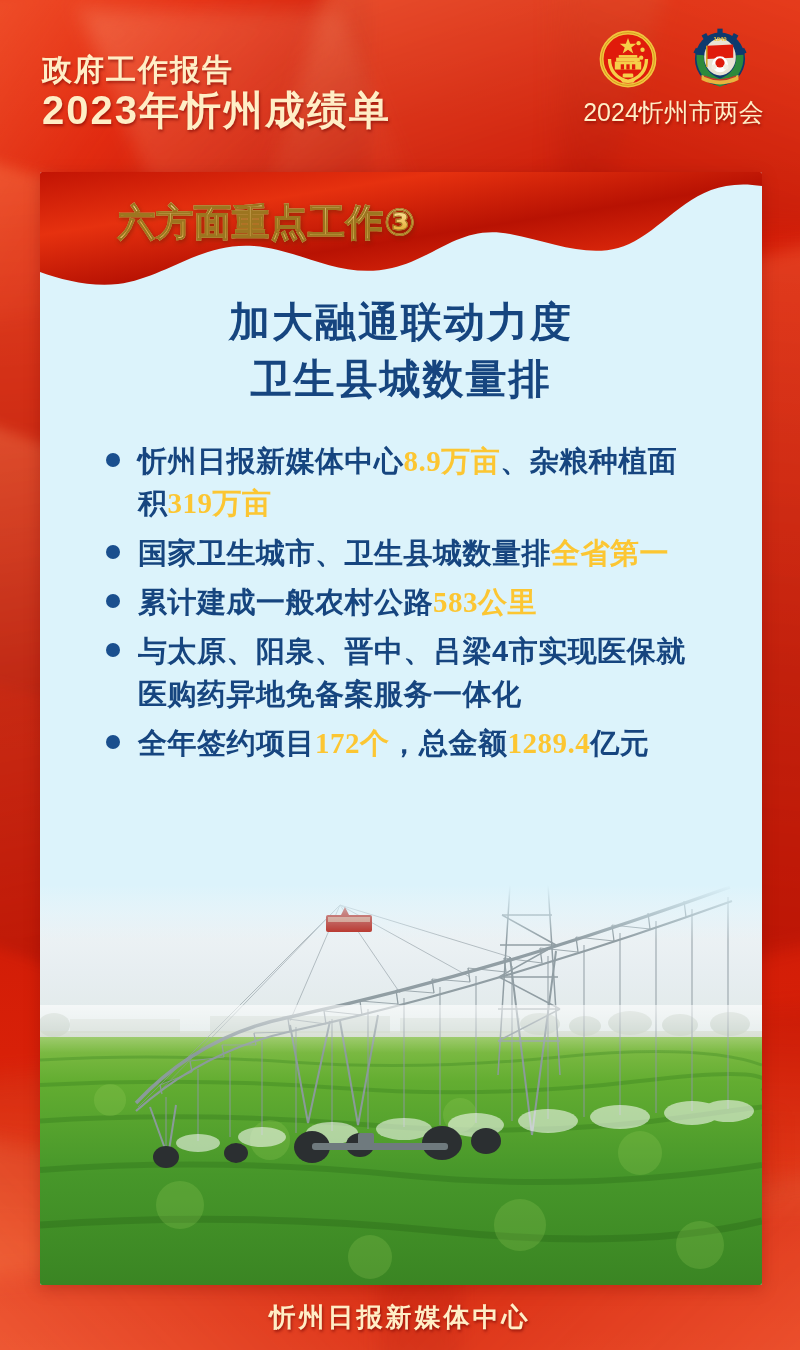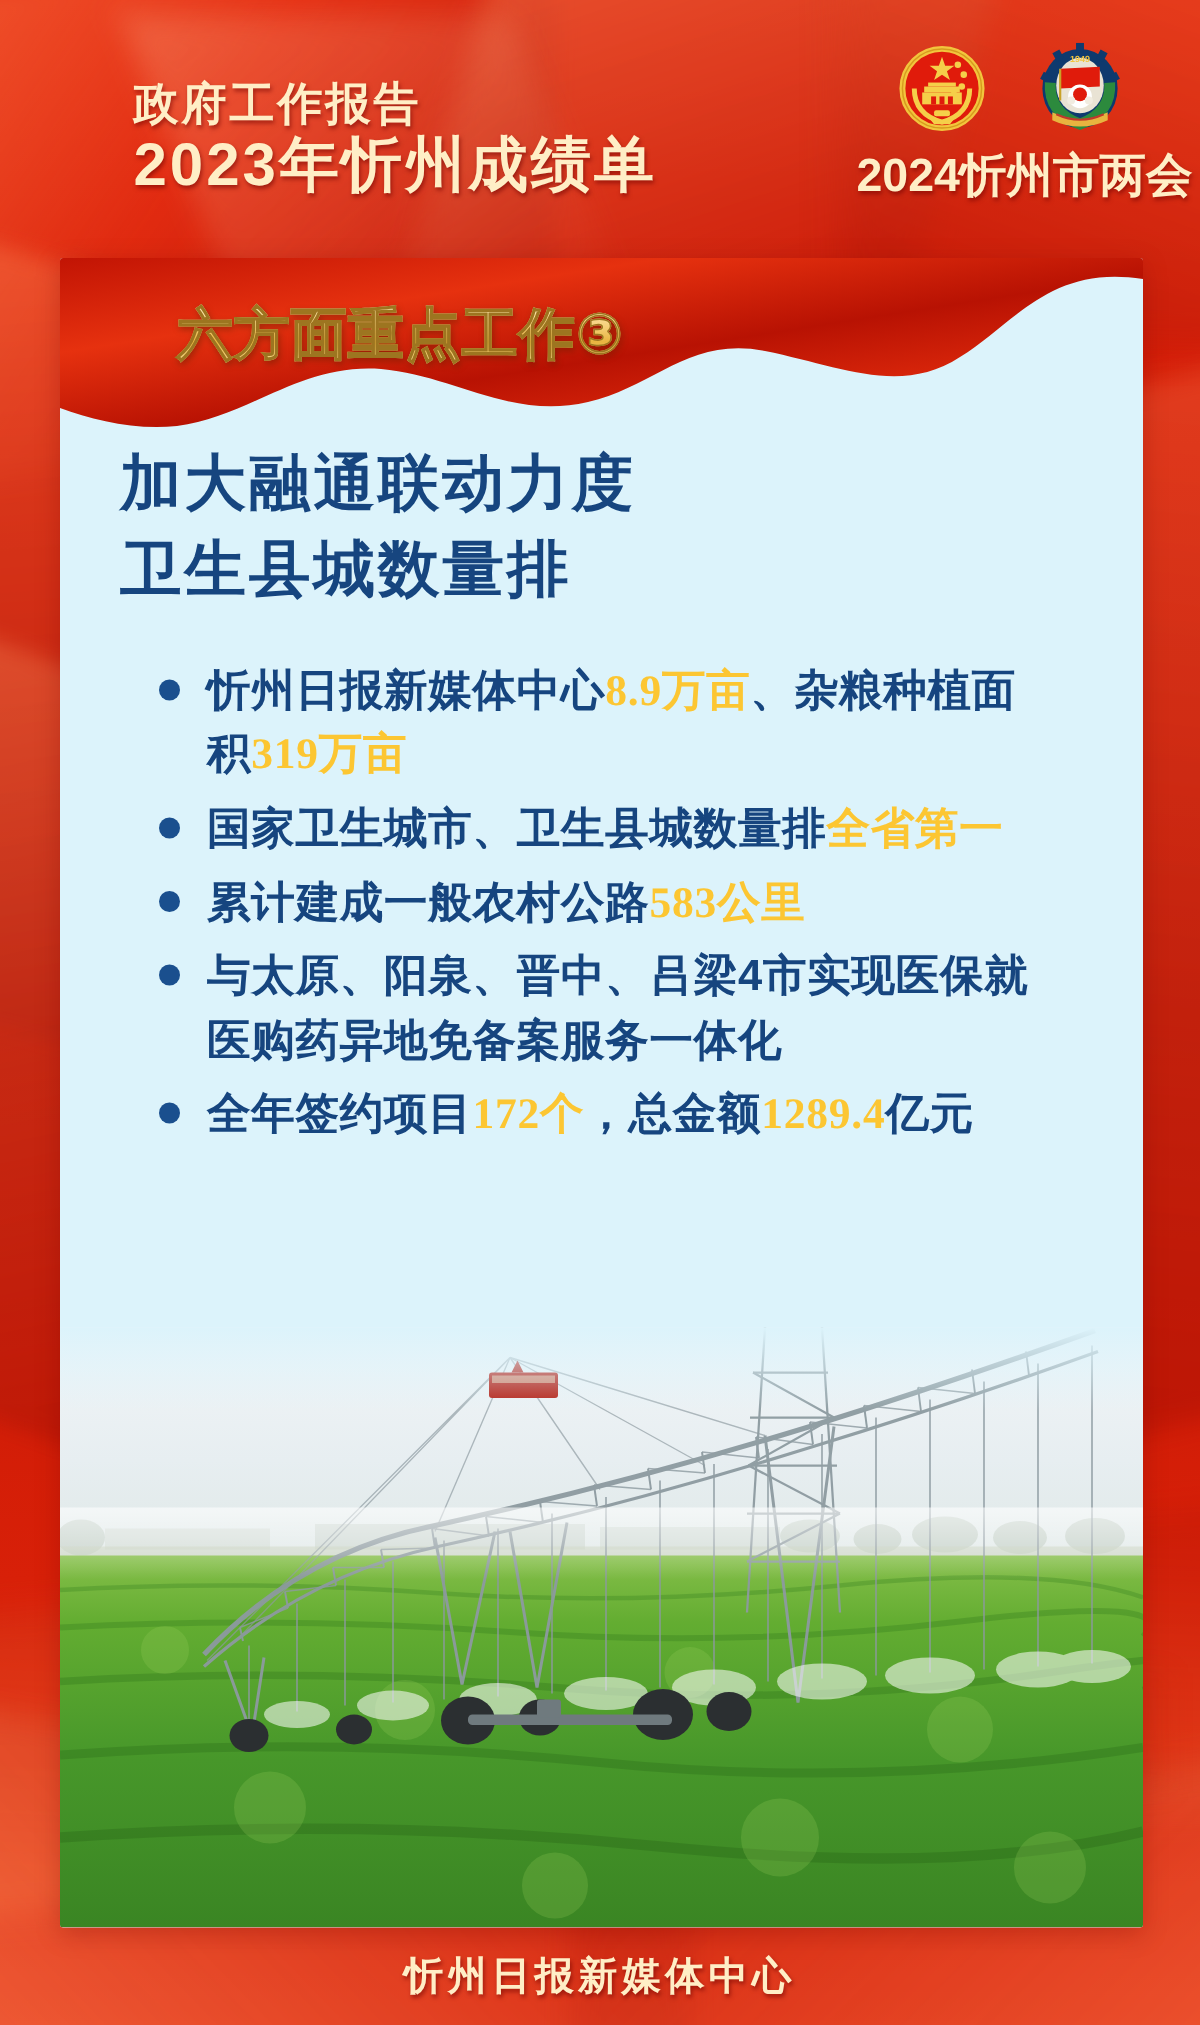--- a/index.html
+++ b/index.html
@@ -49,34 +49,34 @@
        transform:skewY(-9deg); filter:blur(10px); }
   .f10{ left:80px; top:1115px; width:700px; height:80px;
        background:linear-gradient(90deg,rgba(255,190,140,.18),rgba(255,120,60,.30),rgba(180,15,0,.10));
        filter:blur(8px); }
   .f11{ left:120px; top:10px; width:260px; height:200px;
        background:linear-gradient(150deg,rgba(255,190,150,.28),rgba(210,30,10,.10));
        transform:skewX(22deg); filter:blur(10px); }
 
   
   .header{ position:absolute; left:0; top:0; width:800px; height:170px; }
-  .hdr-title{ position:absolute; left:42px; top:52px;margin-left:47px; }
+  .hdr-title{ position:absolute; left:42px; top:52px; }
   .hdr-line{
     color:#ffeec6; font-weight:bold; letter-spacing:2px;
     text-shadow:1px 2px 3px rgba(110,0,0,.55);
     line-height:1.18;
   }
   .hdr-l1{ font-size:30px; }
   .hdr-l2{ font-size:40px; }
 
   .emblems{ position:absolute; right:24px; top:26px; width:205px; text-align:center; }
   .emblem-row{ display:flex; justify-content:center; gap:26px; }
   .emblem{ width:66px; height:66px; }
   .emblem-caption{
-    margin-top:4px; font-size:31px; font-weight:bold; color:#ffeec6;
+    margin-top:4px; font-size:25px; font-weight:normal; color:#ffeec6;
     letter-spacing:0px; text-shadow:1px 2px 3px rgba(110,0,0,.55);
     white-space:nowrap;
   }
 
   
   .card{
     position:absolute; left:40px; top:172px; width:722px; height:1113px;
     background:#dcf3fb; border-radius:2px; overflow:hidden;
     box-shadow:0 4px 16px rgba(110,0,0,.28);
   }
@@ -88,21 +88,21 @@
     background:linear-gradient(180deg,#fff3cf 0%,#f6d17c 38%,#e8b43f 60%,#fbe9b8 100%);
     -webkit-background-clip:text; background-clip:text; color:transparent;
     -webkit-text-stroke:1px #9d7520;
     filter:drop-shadow(1px 2px 2px rgba(90,30,0,.45));
     white-space:nowrap;
   }
 
   
   .main-title{
     position:absolute; left:40px; top:122px; width:642px;
-    text-align:left; color:#16457f; font-weight:bold;
+    text-align:center; color:#16457f; font-weight:bold;
     font-size:41px; line-height:1.38; letter-spacing:2px;
   }
   .bullets{ position:absolute; left:62px; top:268px; width:600px; }
   .bullet{
     position:relative; padding-left:36px; margin-bottom:7px;
     color:#16457f; font-weight:bold; font-size:29px; line-height:1.46;
     letter-spacing:.5px;
   }
   .bullet .dot{
     position:absolute; left:4px; top:13px;

